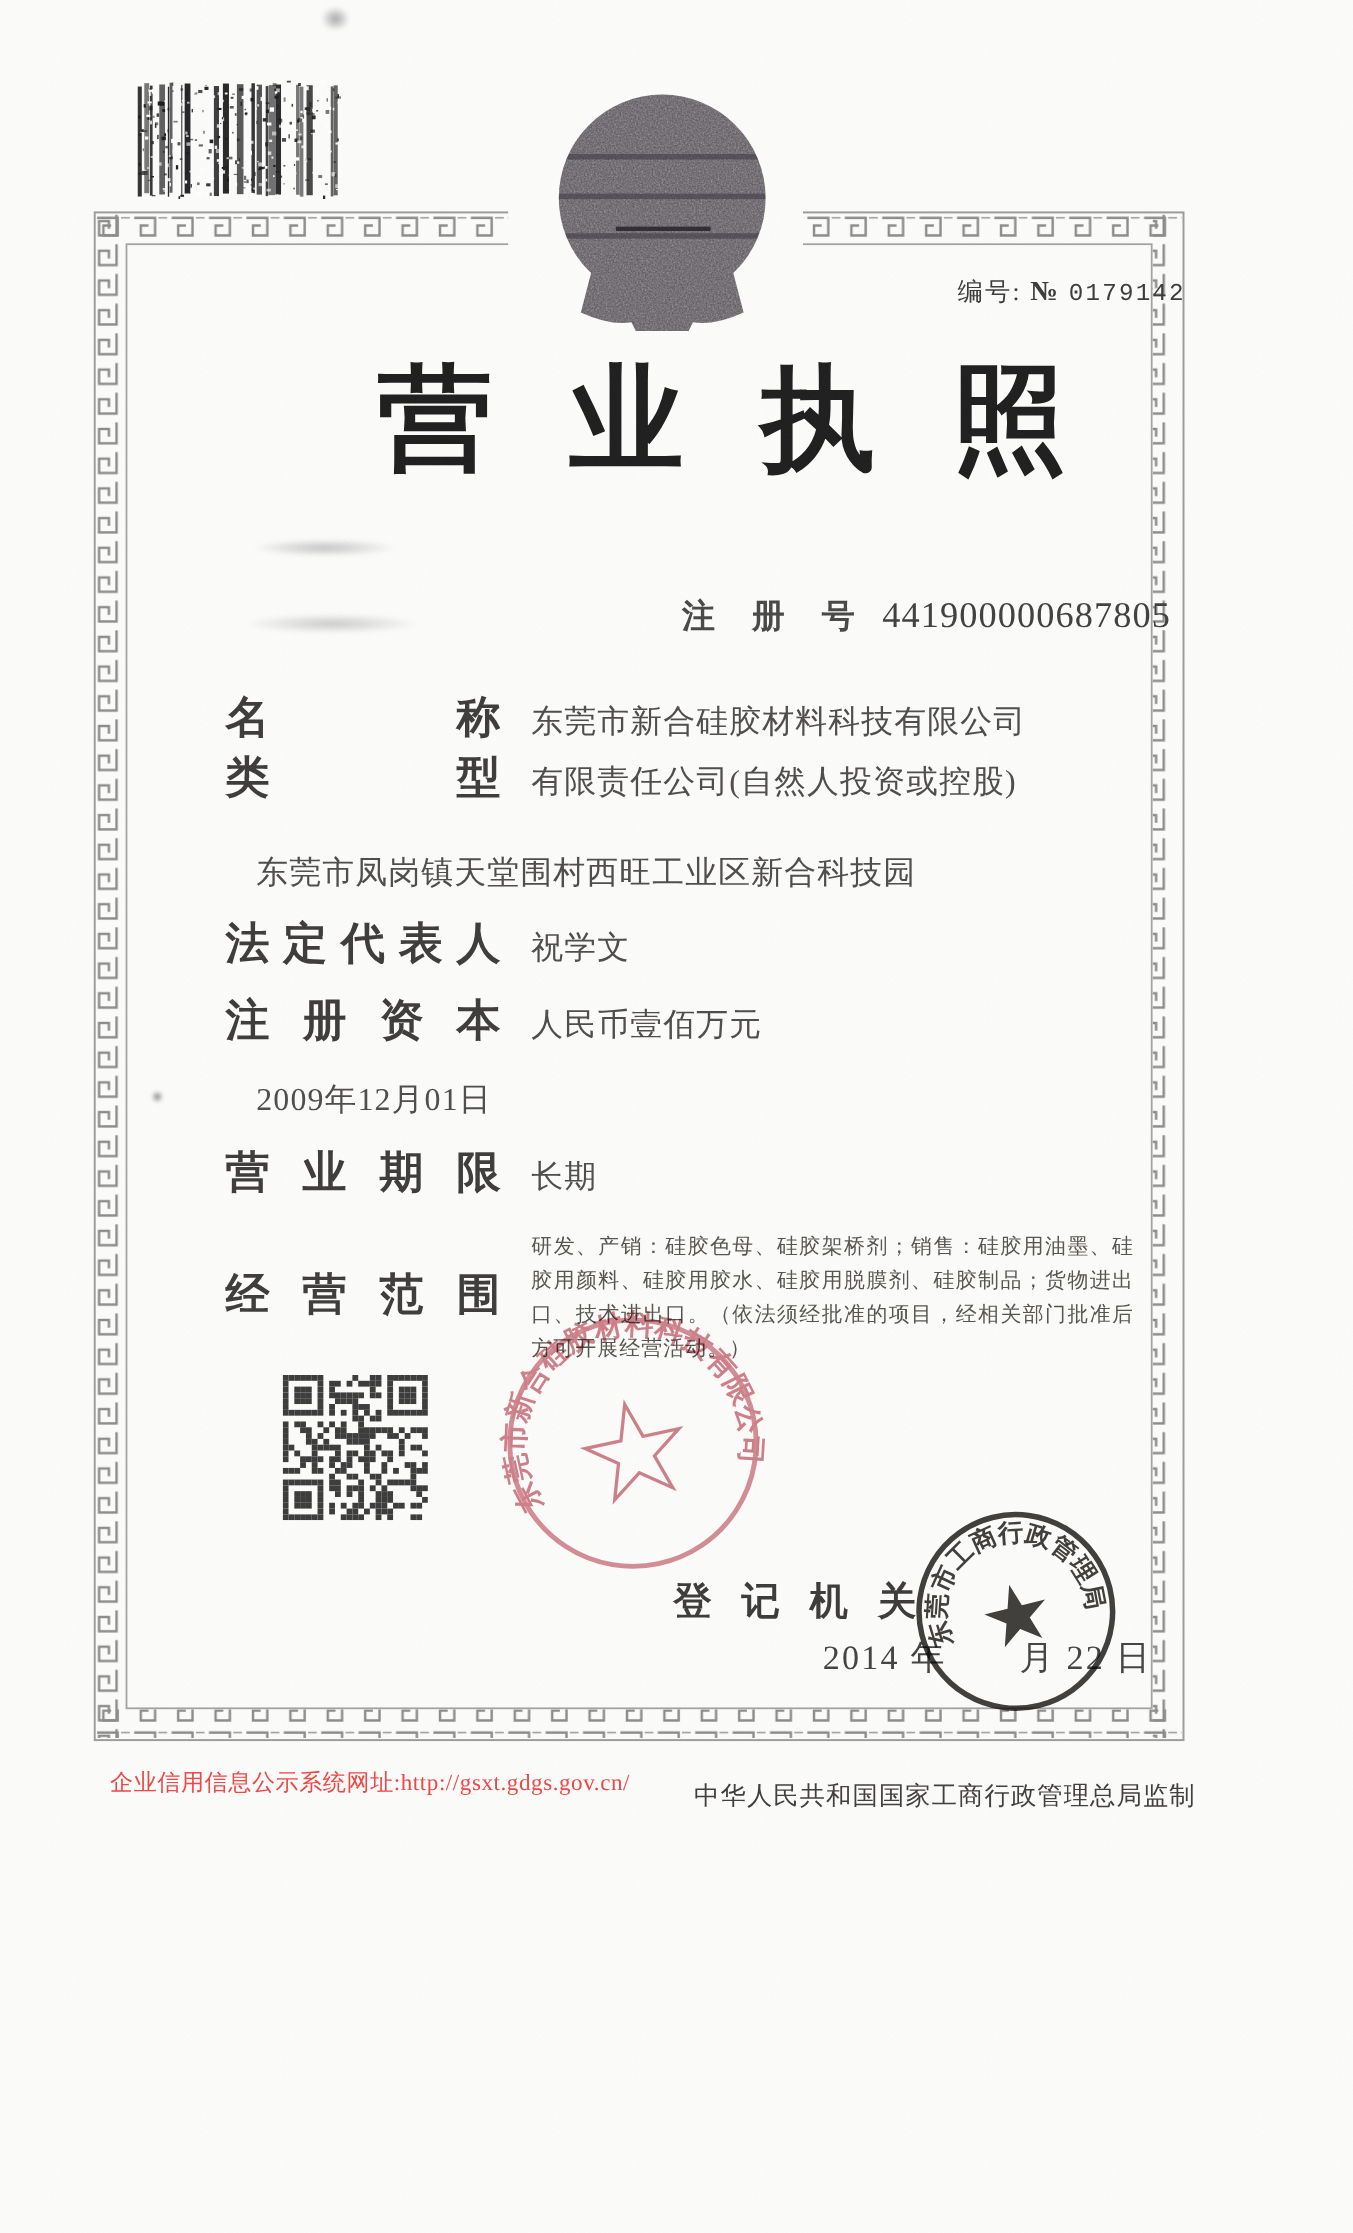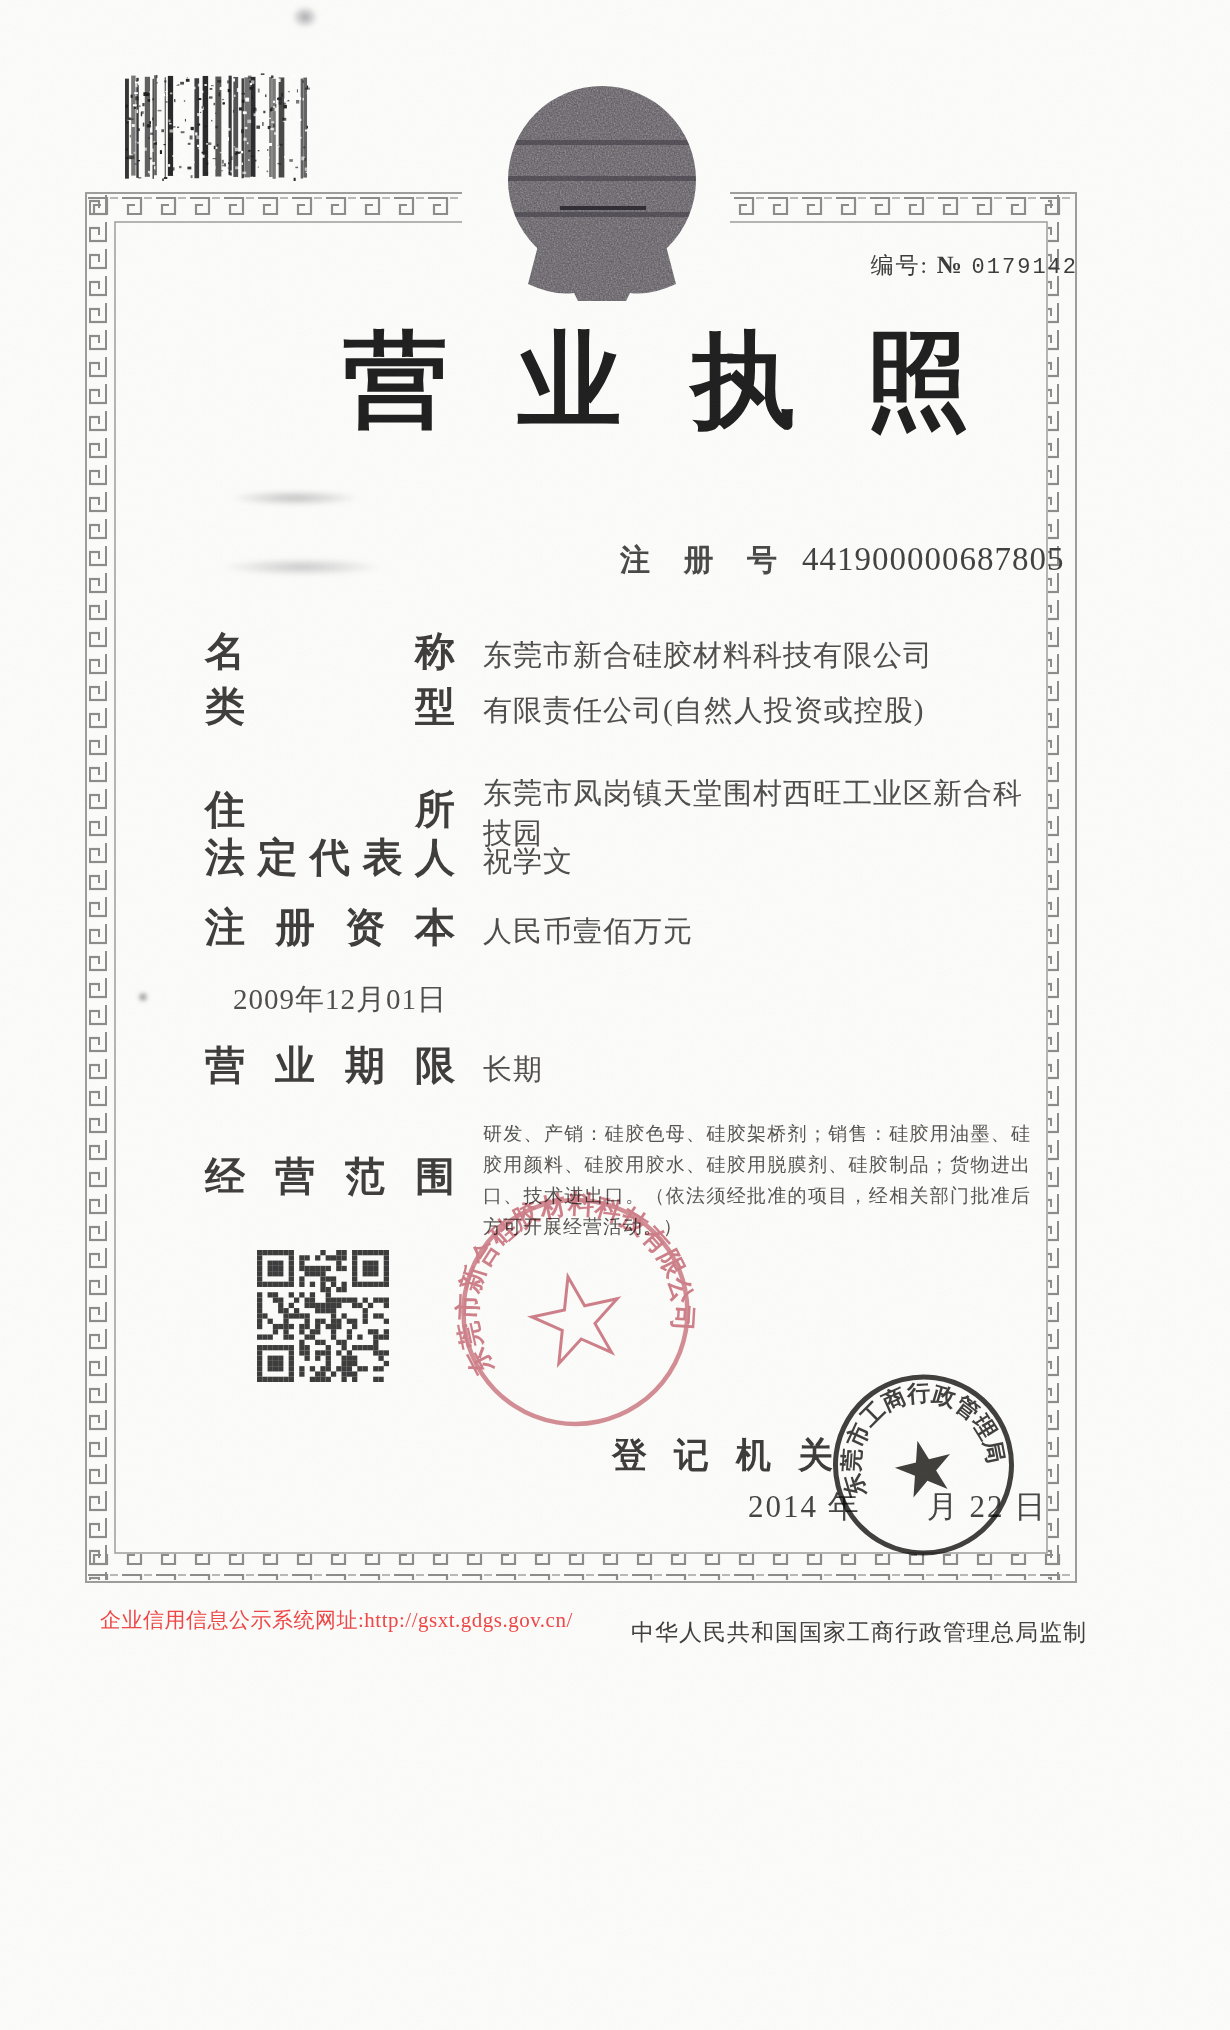--- a/index.html
+++ b/index.html
@@ -483,21 +483,20 @@
 
 <div class="row" style="top:628px">
   <div class="flabel">名称</div>
   <div class="fvalue">东莞市新合硅胶材料科技有限公司</div>
 </div>
 <div class="row" style="top:683px">
   <div class="flabel">类型</div>
   <div class="fvalue">有限责任公司(自然人投资或控股)</div>
 </div>
 <div class="row" style="top:766px">
-  <div class="flabel">住所</div>
   <div class="fvalue">东莞市凤岗镇天堂围村西旺工业区新合科技园</div>
 </div>
 <div class="row" style="top:834px">
   <div class="flabel">法定代表人</div>
   <div class="fvalue">祝学文</div>
 </div>
 <div class="row" style="top:904px">
   <div class="flabel">注册资本</div>
   <div class="fvalue">人民币壹佰万元</div>
 </div>

